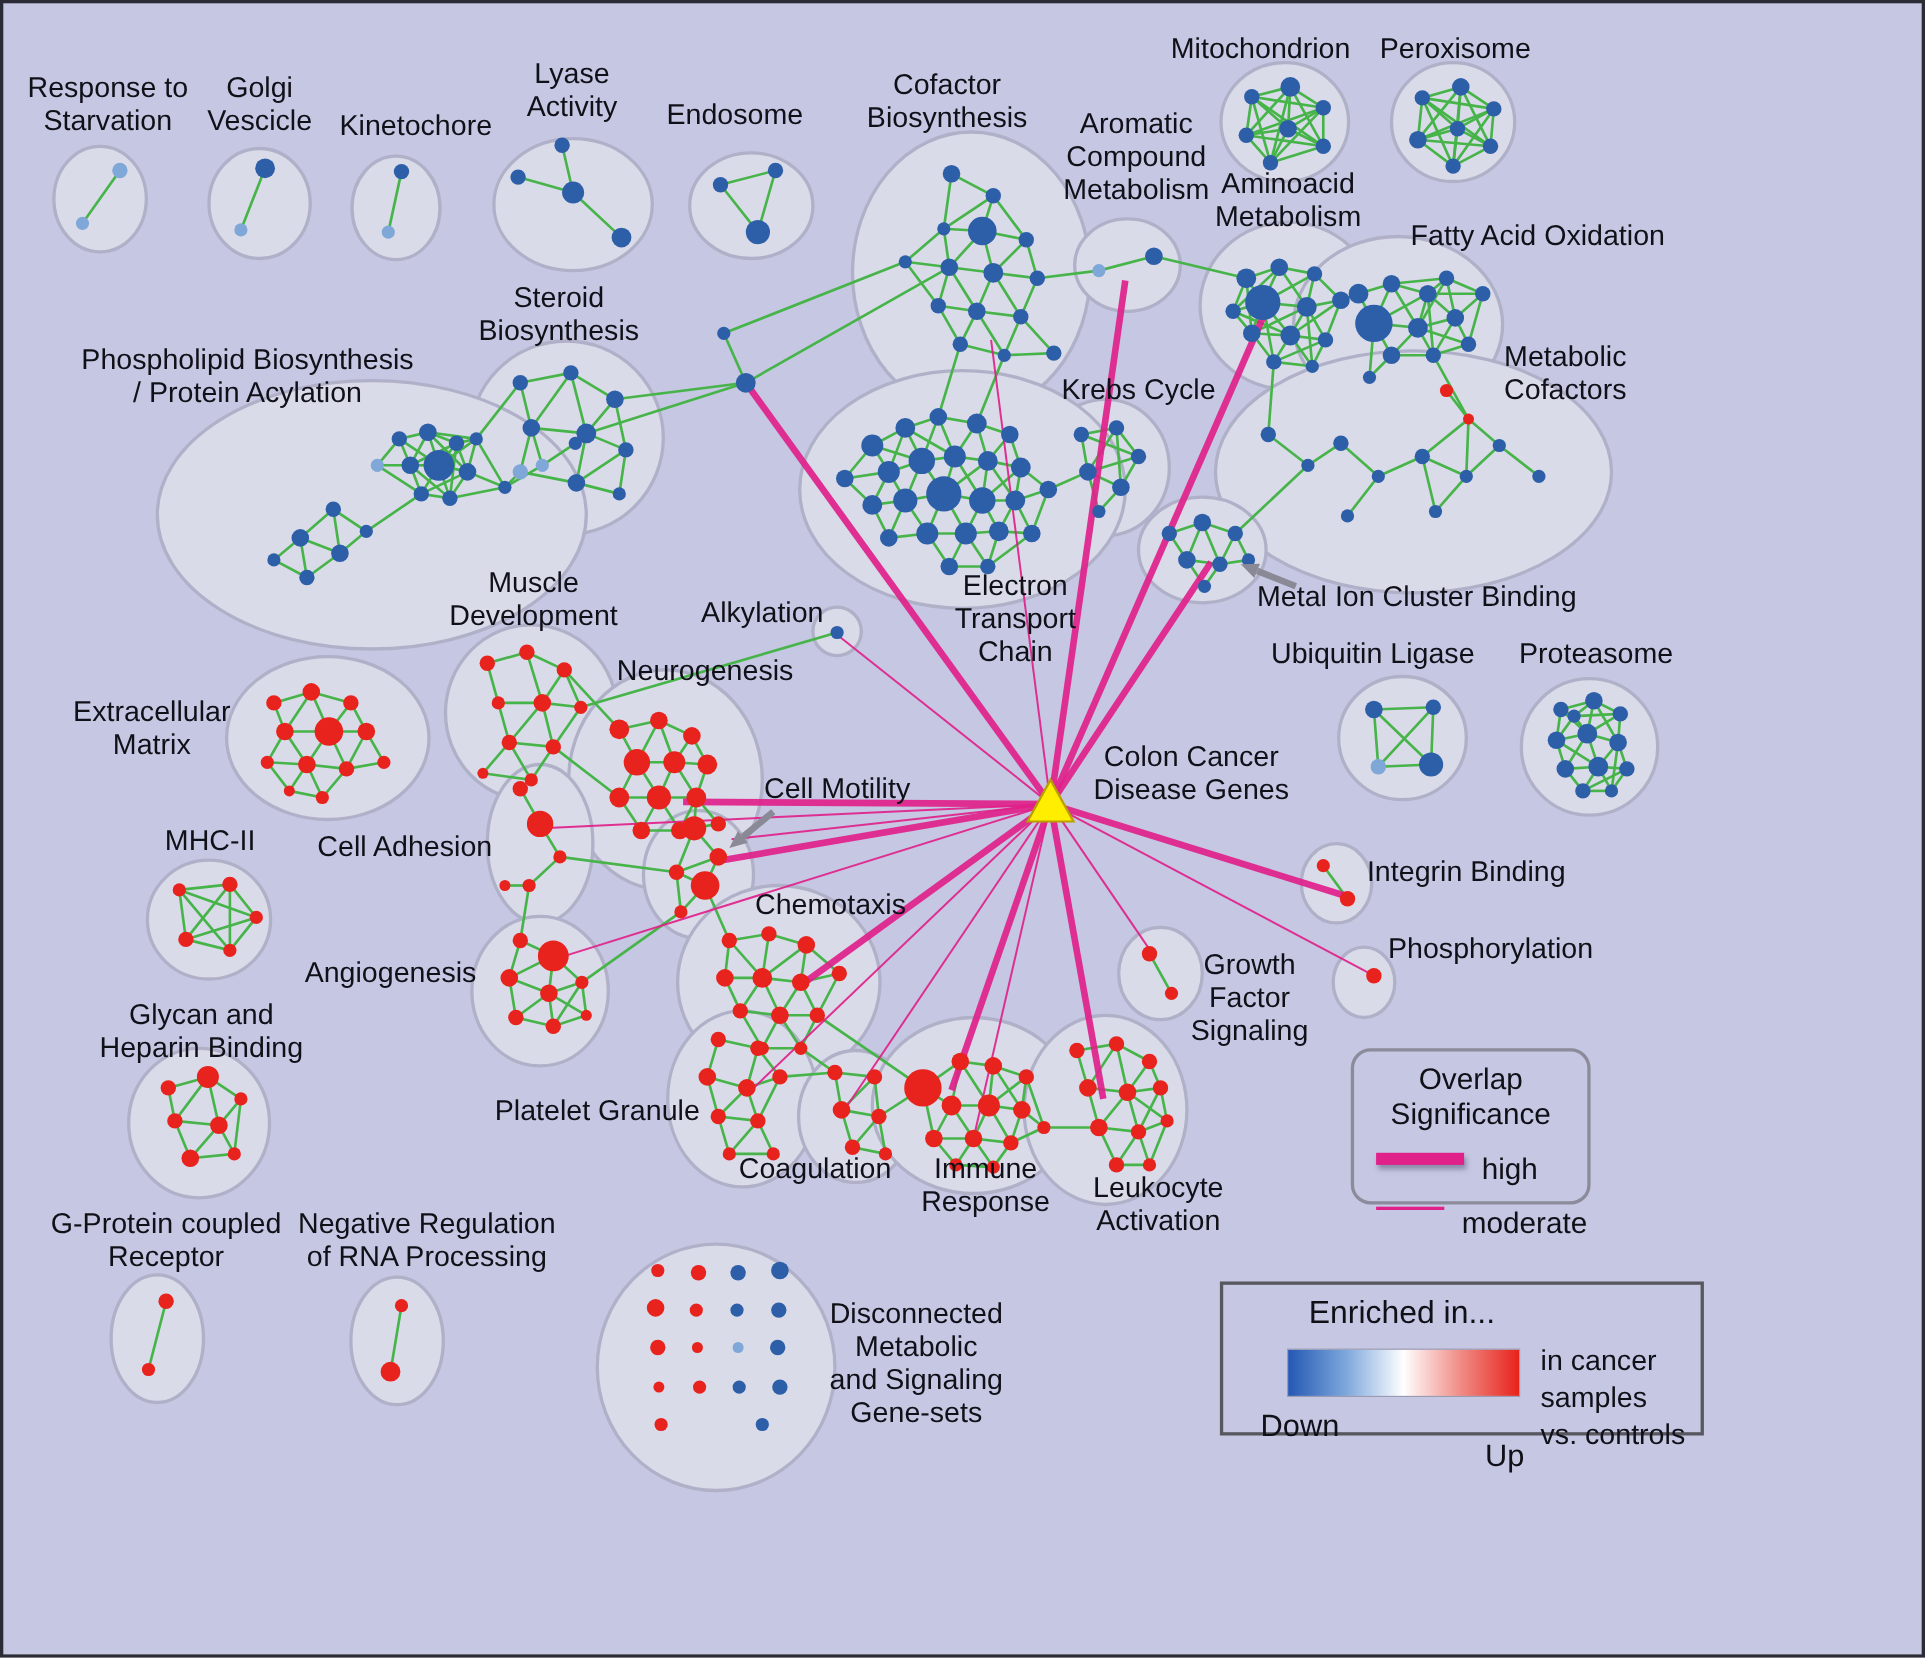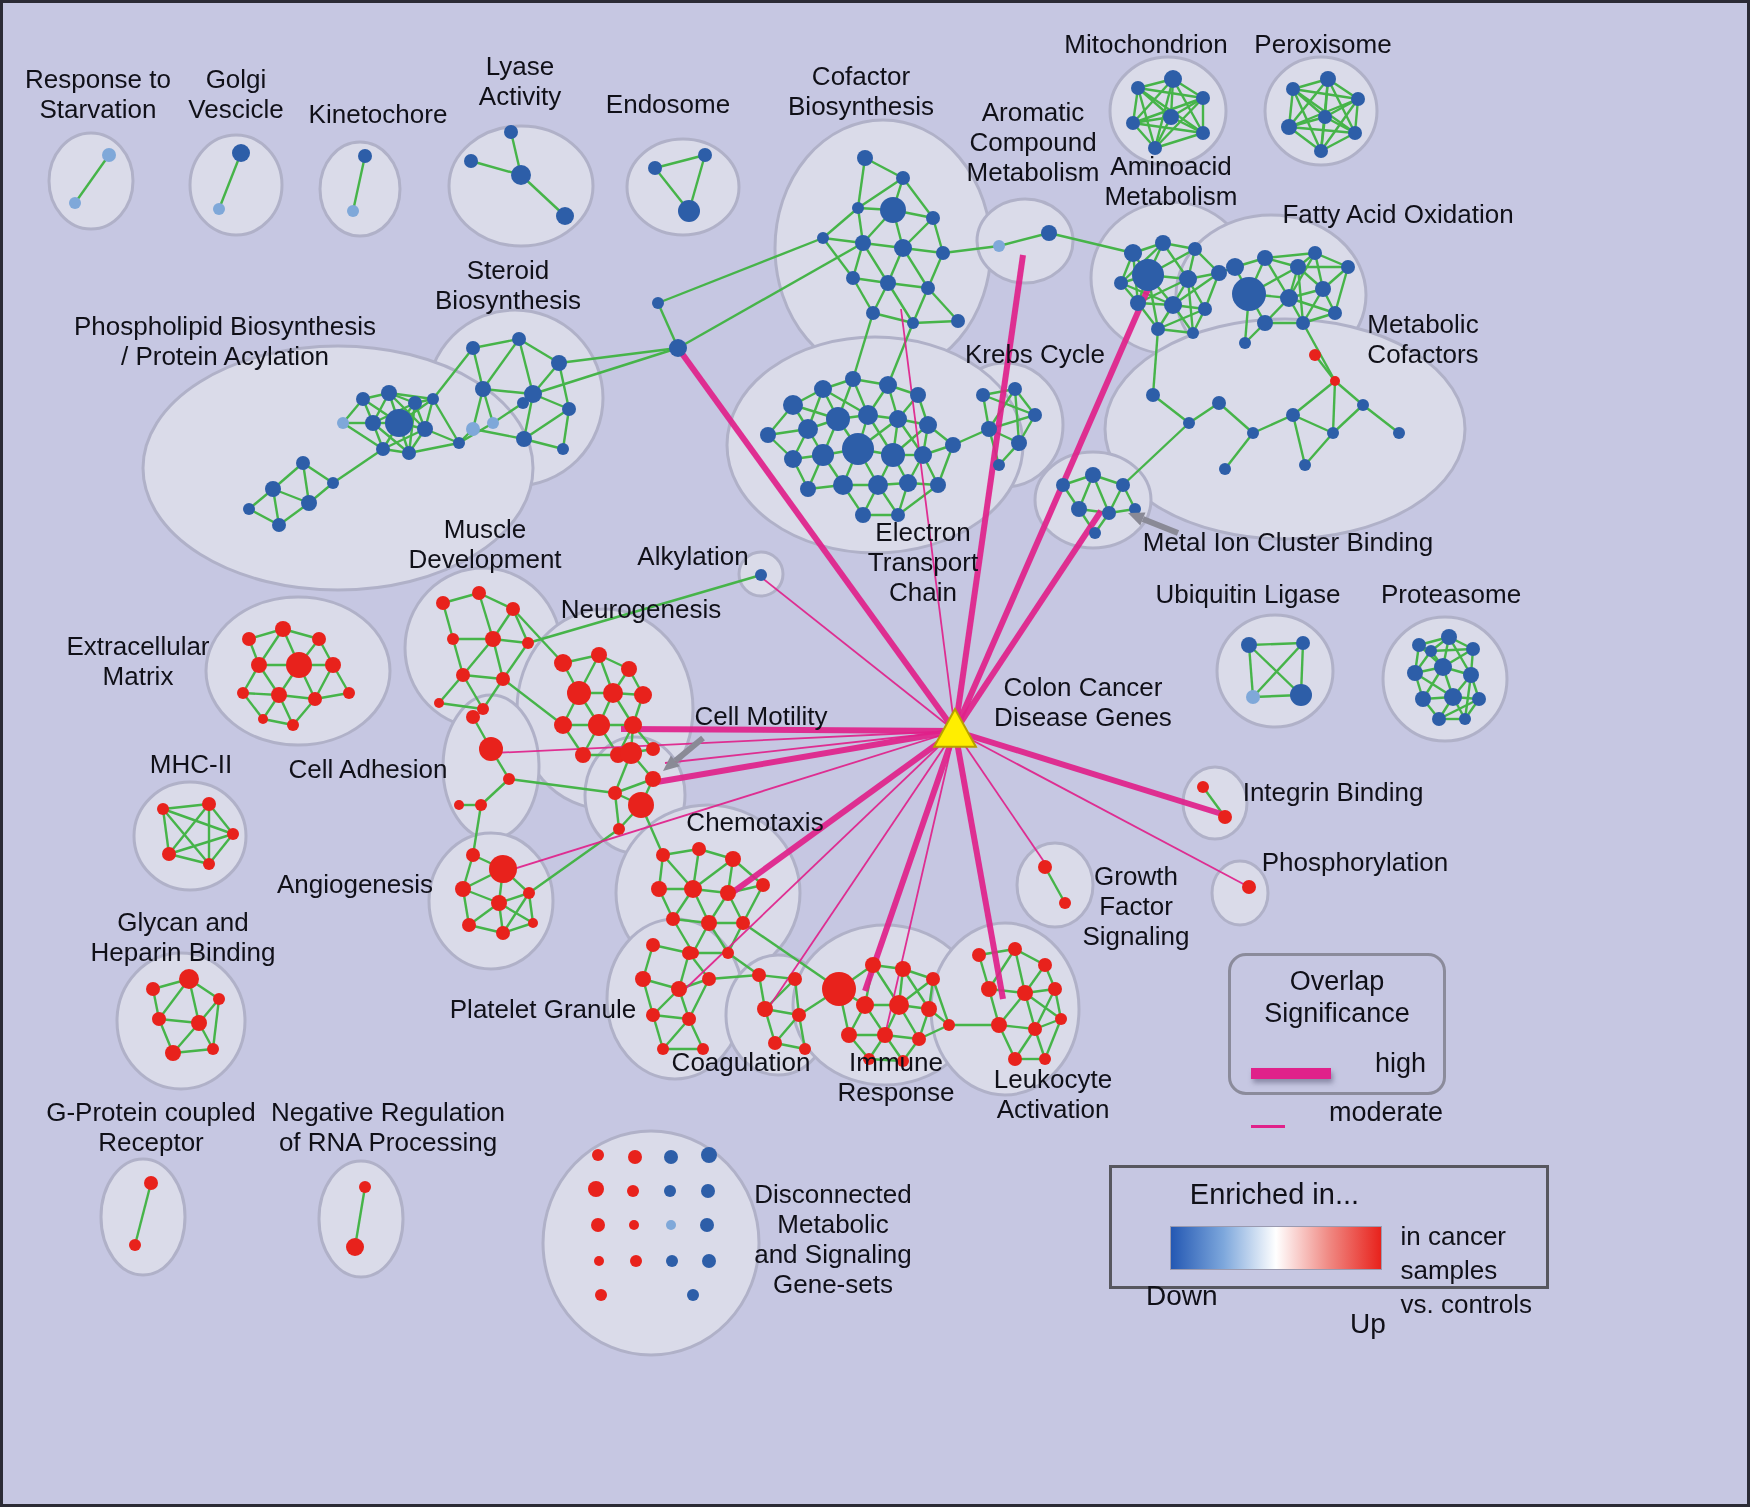--- a/index.html
+++ b/index.html
@@ -16,26 +16,26 @@
   svg text{font-family:"Liberation Sans", sans-serif;font-size:26px;fill:#101018;}
   .legend{position:absolute;box-sizing:border-box;color:#101018;}
   .legend-overlap{
     left:1225px;top:950px;width:218px;height:142px;
     border:3px solid #8b8b9b;border-radius:18px;
     padding-top:10px;
   }
   .legend-overlap .lg-title{
     text-align:center;font-size:27px;line-height:1.18;white-space:pre-line;
   }
-  .lg-row{display:flex;align-items:flex-end;margin:18px 0 0 20px;gap:28px;}
+  .lg-row{display:flex;align-items:flex-start;margin:18px 0 0 20px;}
   .sw-high{width:80px;height:11px;background:#e0218a;box-shadow:2px 4px 5px rgba(90,90,120,.55);}
   .sw-moderate{width:80px;height:3px;background:#e0218a;}
   .lg-row .lg-label{margin-left:16px;font-size:27px;}
   .legend-enriched{
-    left:1106px;top:1162px;width:440px;height:124px;
+    left:1106px;top:1162px;width:440px;height:140px;
     border:3px solid #57575f;
   }
   .en-title{position:absolute;left:40px;top:10px;width:245px;text-align:center;font-size:29px;}
   .en-grad{position:absolute;left:58px;top:58px;width:210px;height:42px;border:1px solid #9a9ab0;}
   .en-down{position:absolute;left:34px;top:112px;font-size:28px;text-align:center;}
   .en-up{position:absolute;left:238px;top:112px;font-size:28px;margin-top:28px;}
   .en-note{position:absolute;right:14px;top:52px;font-size:26px;text-align:left;line-height:1.3;white-space:pre-line;}
 </style>
 </head>
 <body>

